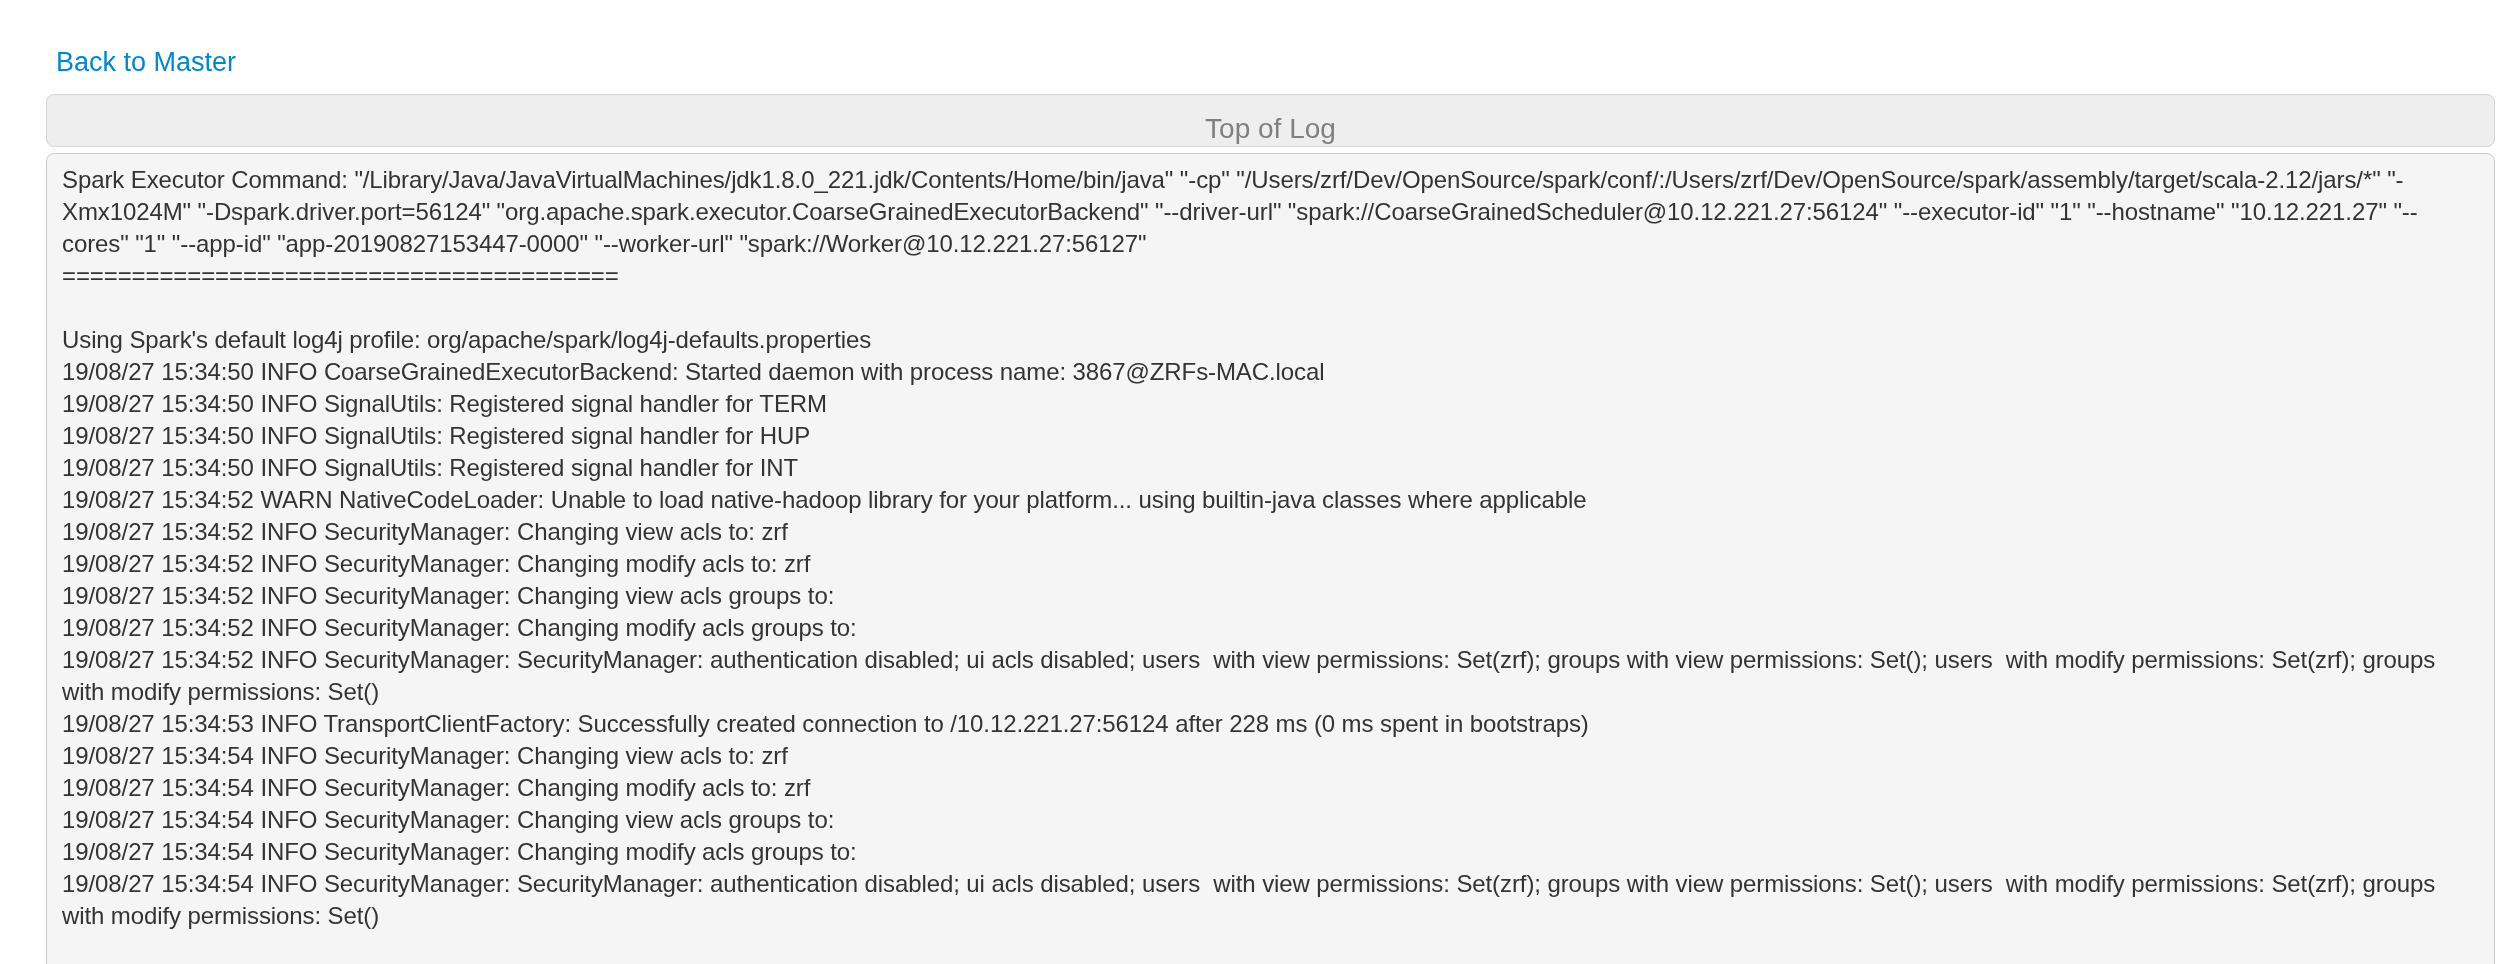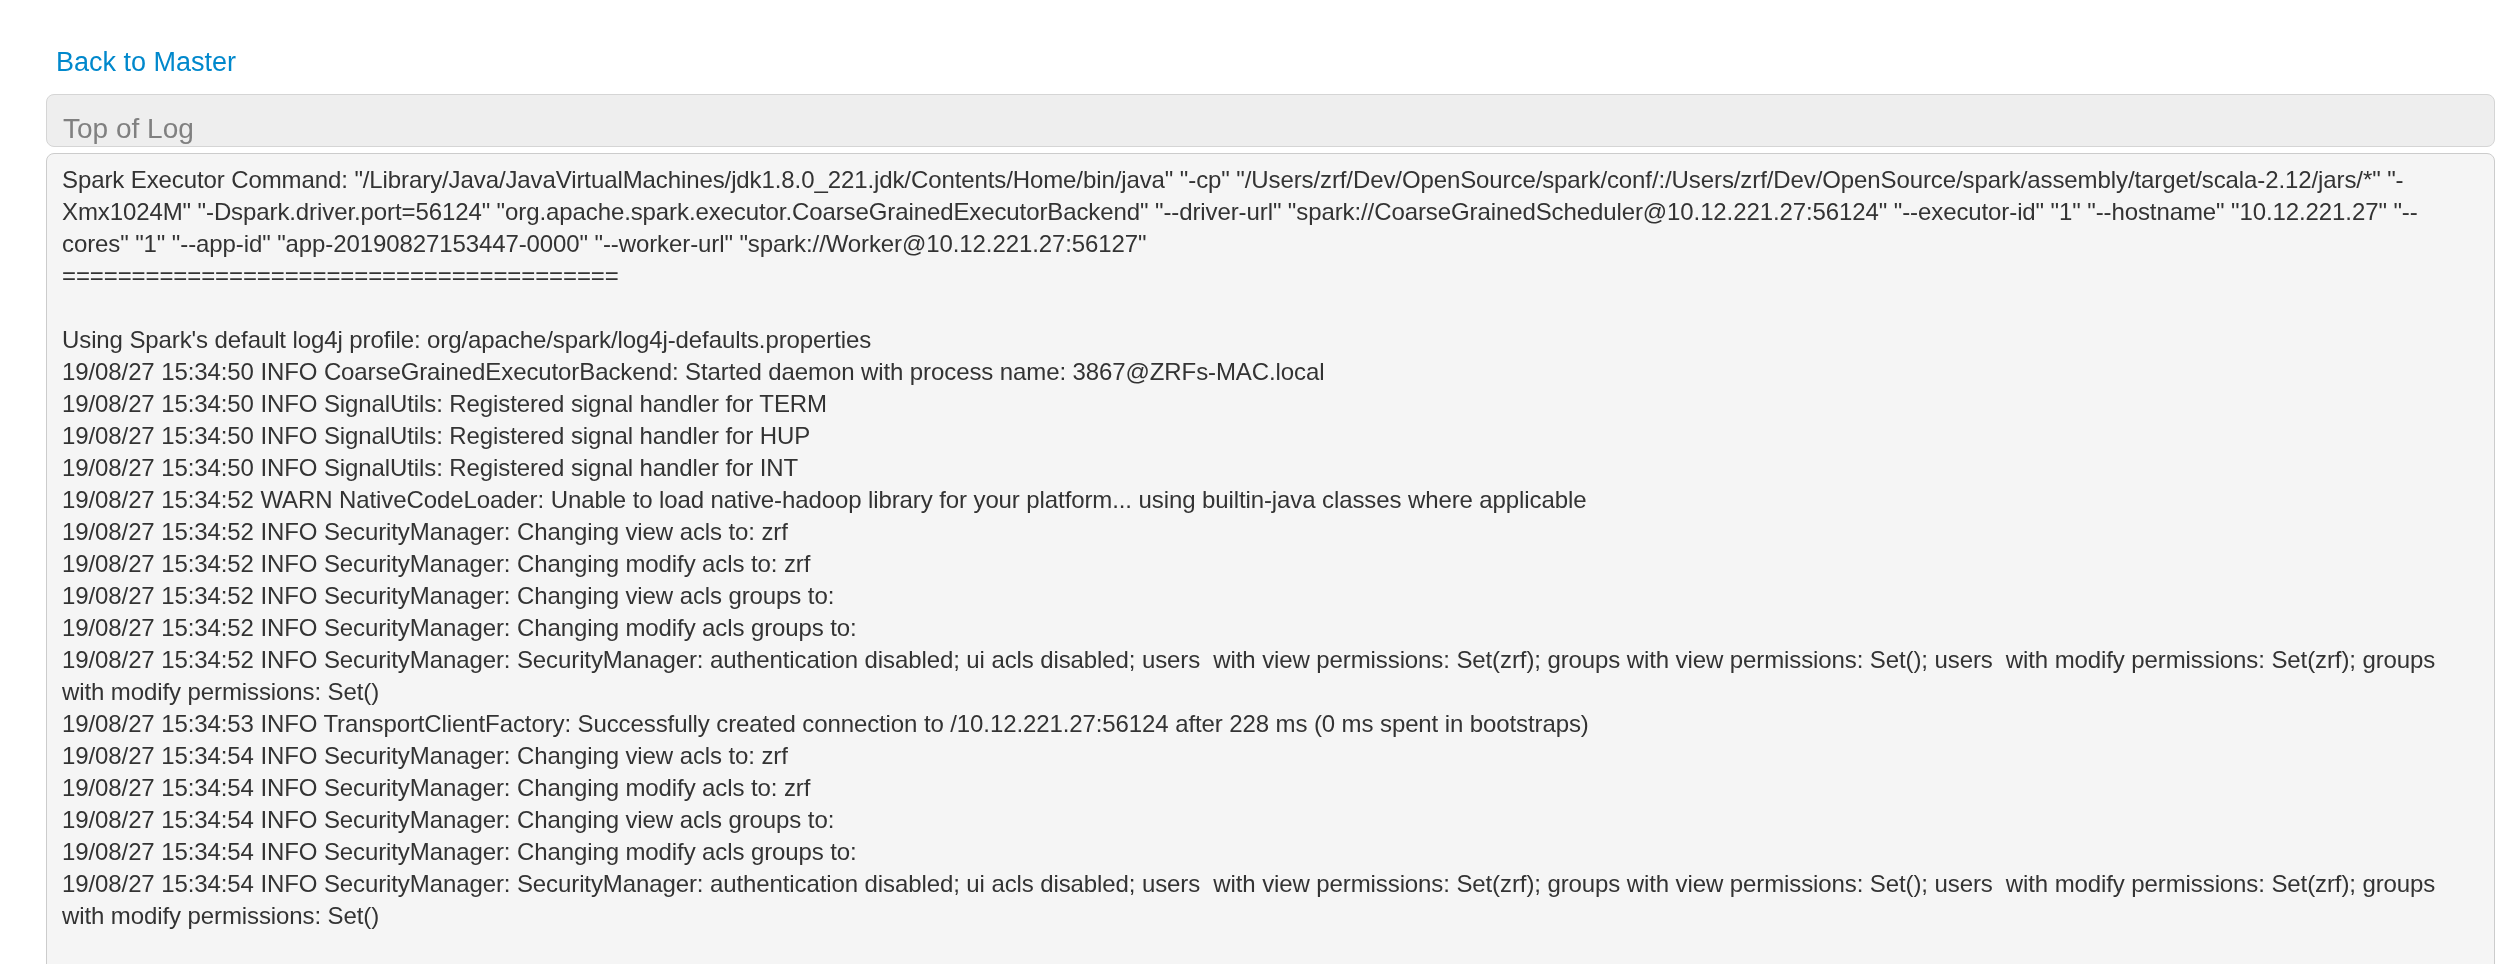--- a/index.html
+++ b/index.html
@@ -29,20 +29,21 @@
     font-size: 29px;
     line-height: 34px;
     color: #2d2d2d;
   }
   .log-bar {
     margin: 8px 23px 6px 22px;
     height: 53px;
     background: #eeeeee;
     border: 1px solid #d5d5d5;
     border-radius: 8px;
+    text-align: center;
     line-height: 51px;
     font-size: 28px;
     color: #808080;
   }
   .log-box {
     margin: 0 23px 0 22px;
     height: 860px; 
     background: #f5f5f5;
     border: 1px solid #cccccc;
     border-radius: 8px;

